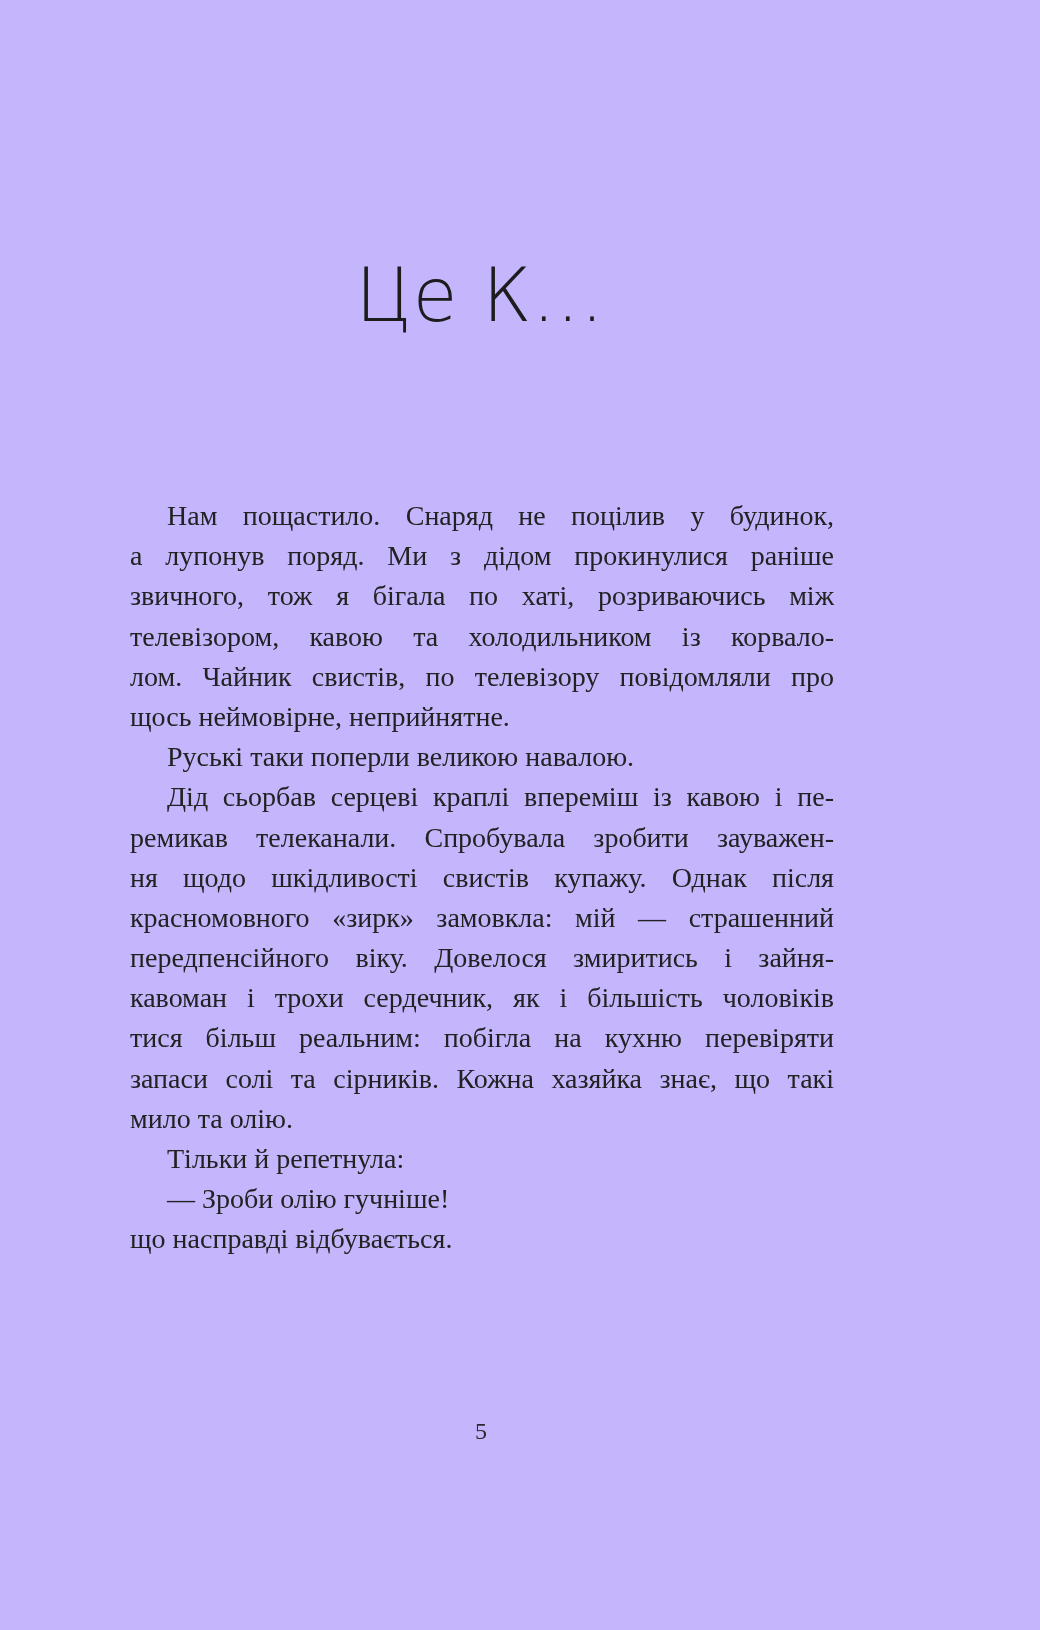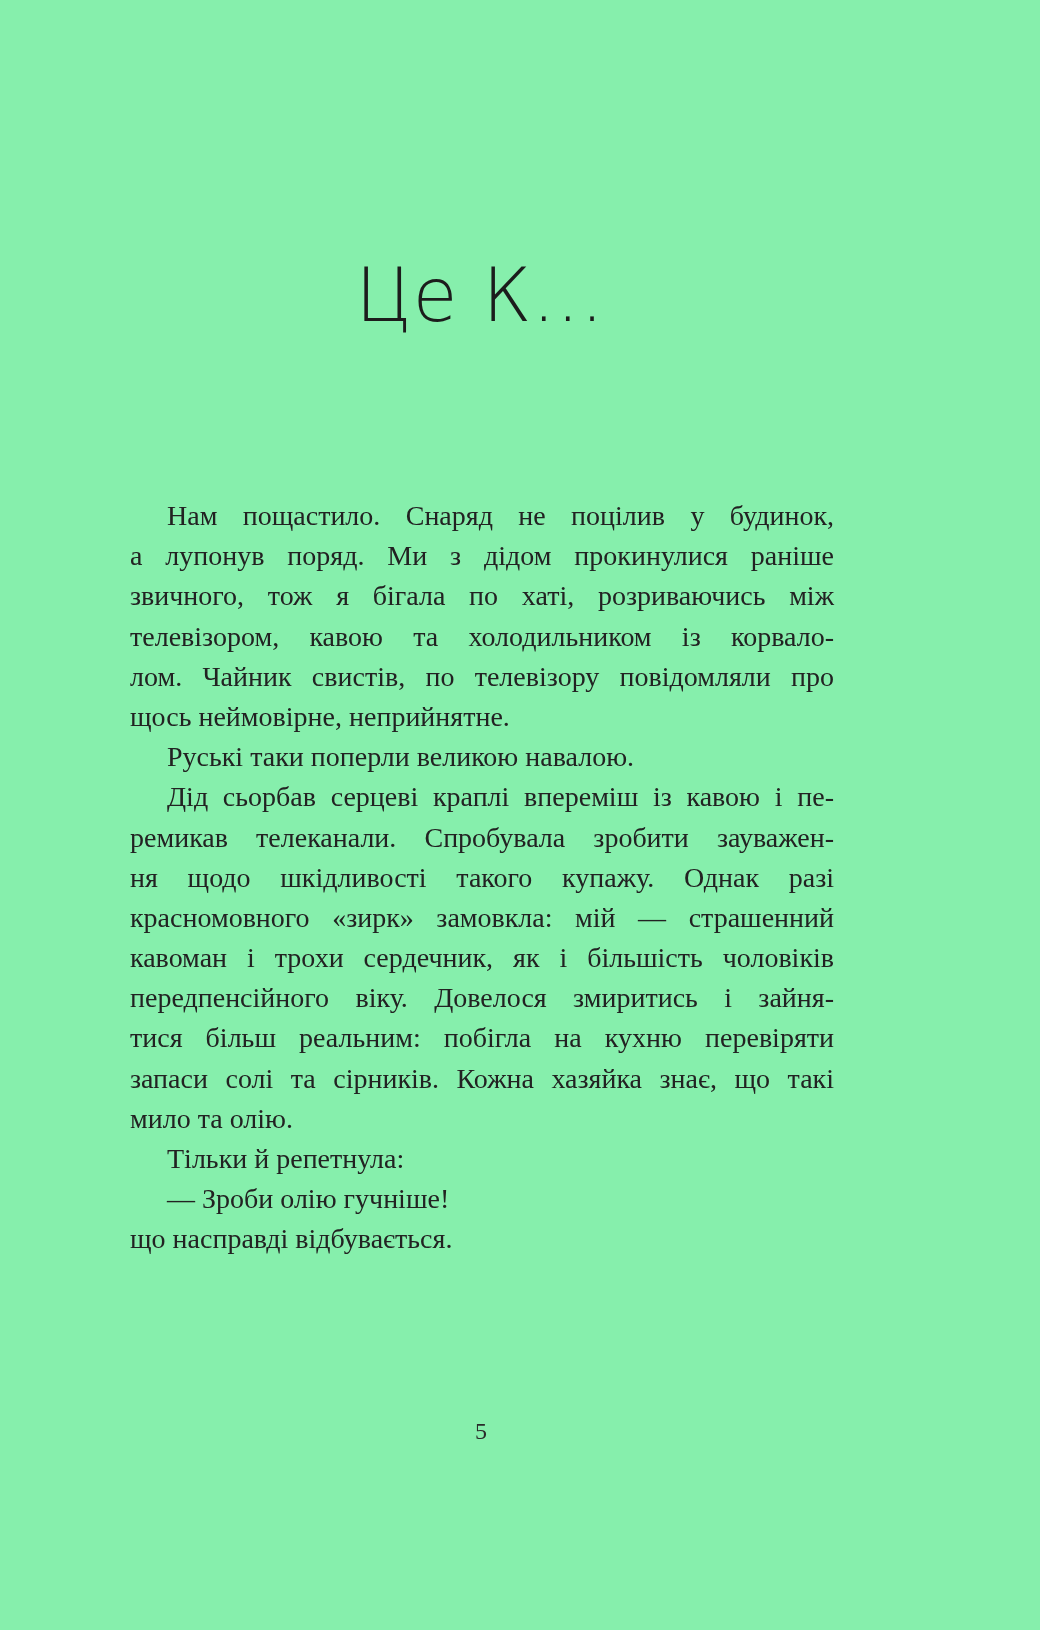--- a/index.html
+++ b/index.html
@@ -12,21 +12,21 @@
       height: 1630px;
       position: relative;
       overflow: hidden;
       color: #1f1f1f;
     }
     .page {
       position: absolute;
       left: 0; top: 0;
       width: 1040px;
       height: 1630px;
-      background: #86efac;
+      background: #c4b5fd;
     }
     .chapter-title {
       position: absolute;
       top: 252px;
       left: 0;
       width: 960px;
       text-align: center;
       font-family: "DejaVu Sans", sans-serif;
       font-weight: 300;
       font-size: 74px;
@@ -78,24 +78,24 @@
   <div class="body-text" id="body-text">
       <span class="line indent">Нам пощастило. Снаряд не поцілив у будинок,</span>
       <span class="line">а лупонув поряд. Ми з дідом прокинулися раніше</span>
       <span class="line">звичного, тож я бігала по хаті, розриваючись між</span>
       <span class="line">телевізором, кавою та холодильником із корвало-</span>
       <span class="line">лом. Чайник свистів, по телевізору повідомляли про</span>
       <span class="line last">щось неймовірне, неприйнятне.</span>
       <span class="line indent last">Руські таки поперли великою навалою.</span>
       <span class="line indent">Дід сьорбав серцеві краплі впереміш із кавою і пе-</span>
       <span class="line">ремикав телеканали. Спробувала зробити зауважен-</span>
-      <span class="line">ня щодо шкідливості такого купажу. Однак разі</span>
+      <span class="line">ня щодо шкідливості свистів купажу. Однак після</span>
       <span class="line">красномовного «зирк» замовкла: мій — страшенний</span>
+      <span class="line">передпенсійного віку. Довелося змиритись і зайня-</span>
       <span class="line">кавоман і трохи сердечник, як і більшість чоловіків</span>
-      <span class="line">передпенсійного віку. Довелося змиритись і зайня-</span>
       <span class="line">тися більш реальним: побігла на кухню перевіряти</span>
       <span class="line">запаси солі та сірників. Кожна хазяйка знає, що такі</span>
       <span class="line last">мило та олію.</span>
       <span class="line indent last">Тільки й репетнула:</span>
       <span class="line indent last">— Зроби олію гучніше!</span>
       <span class="line last">що насправді відбувається.</span>
     </div>
 
   <div class="page-number">5</div>
 </div>

